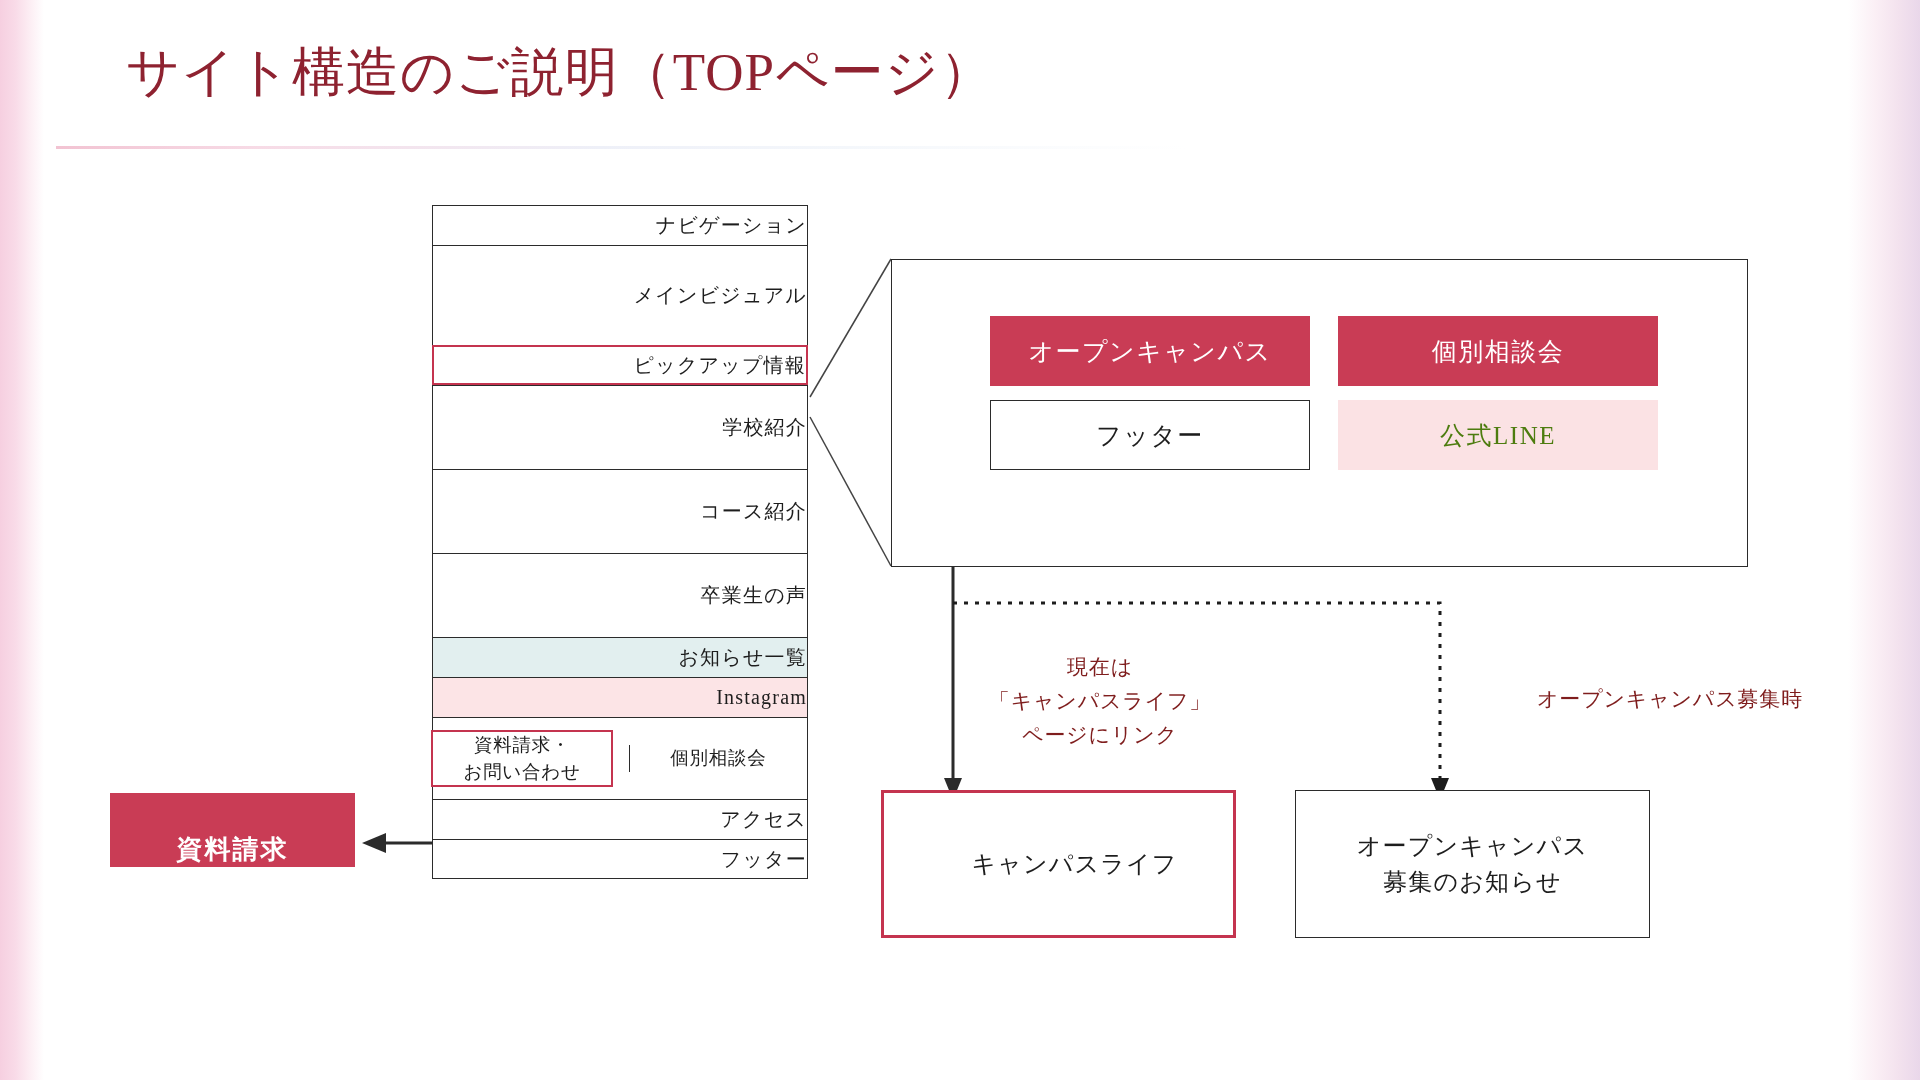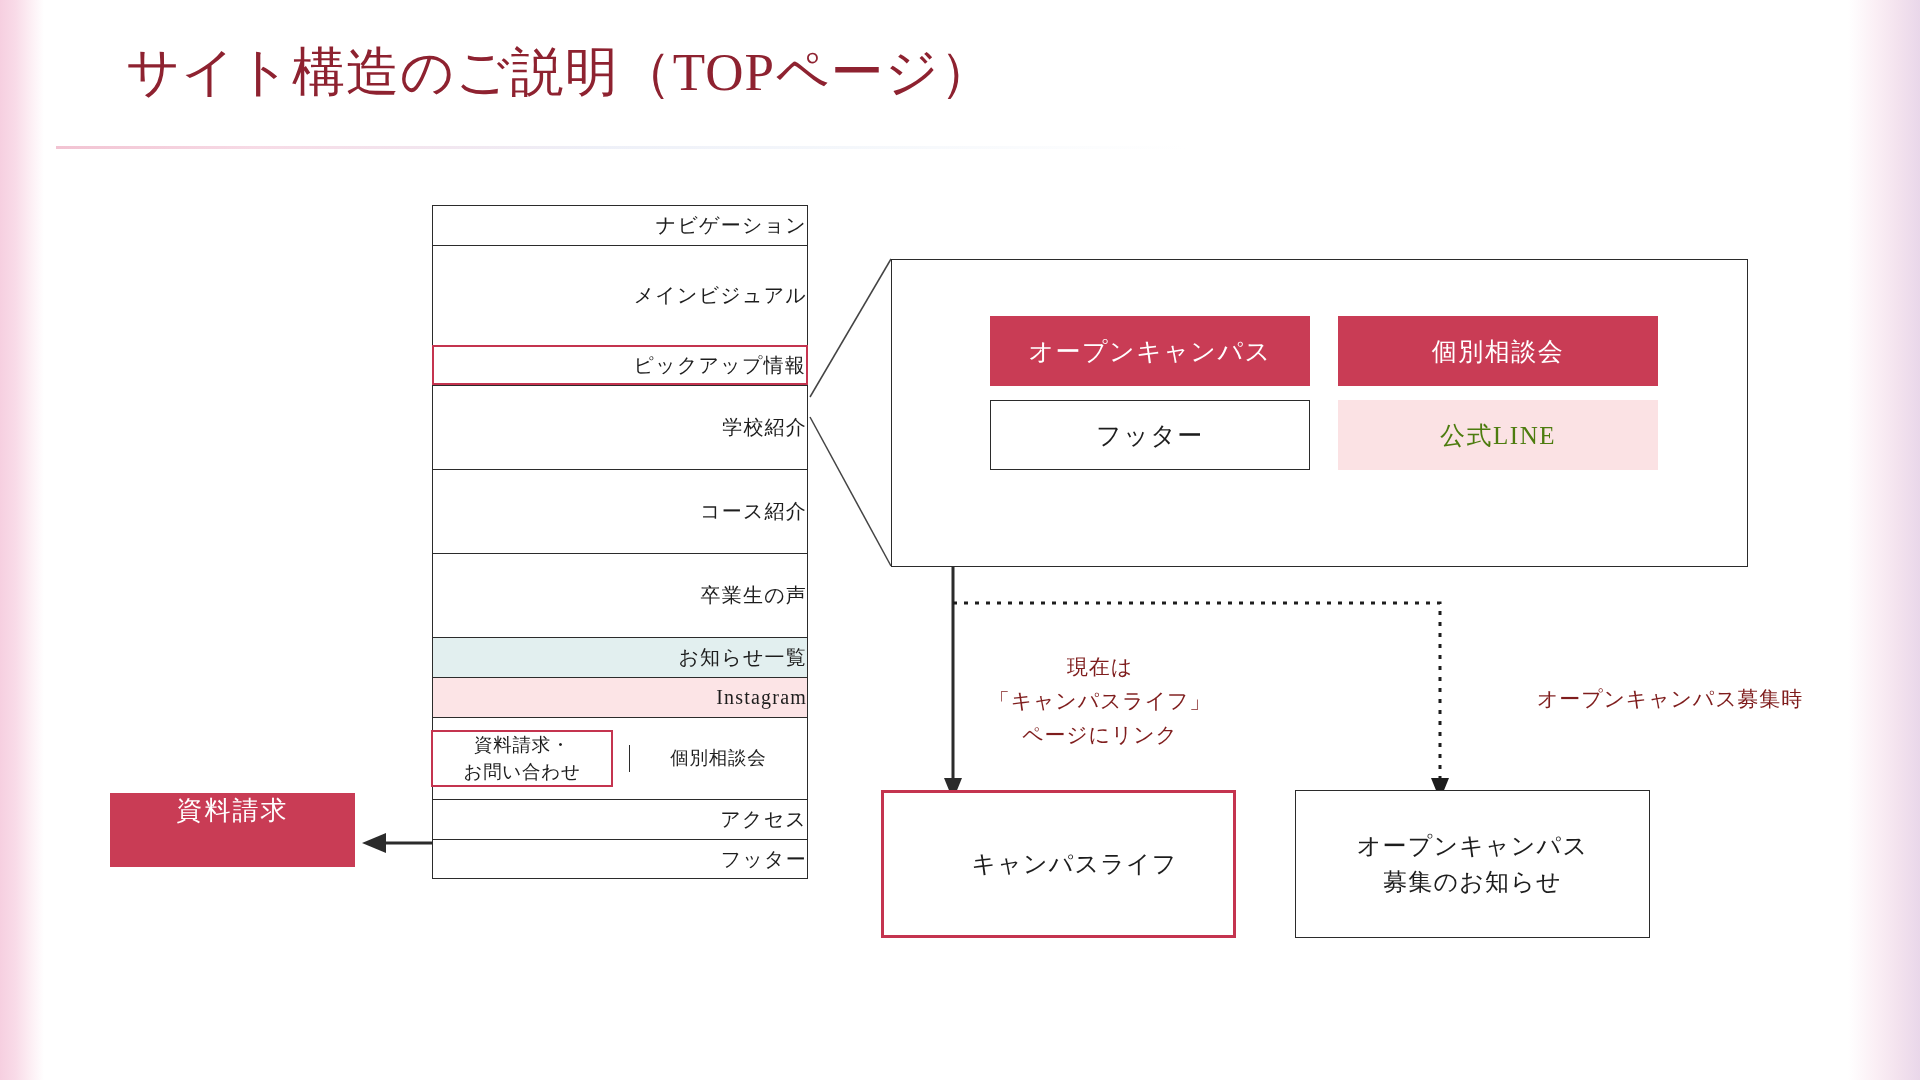--- a/index.html
+++ b/index.html
@@ -71,22 +71,22 @@
     border:2.6px solid #c4344f;
     margin:-1.6px 16px -1.6px -1.6px;
     background:#fff;z-index:5;
   }
   .split .cell.right{border-left:1.6px solid #2b2b2b;}
 
   
   .doc-btn{
     position:absolute;left:110px;top:793px;width:245px;height:74px;
     background:#c93c55;color:#ffffff;
-    display:flex;align-items:flex-start;justify-content:center;
-    font-size:26px;font-weight:400;letter-spacing:.08em;
+    display:flex;align-items:flex-end;justify-content:center;
+    font-size:26px;font-weight:700;letter-spacing:.08em;
   }
 
   
   .panel{
     position:absolute;left:891px;top:259px;width:857px;height:308px;
     border:1.6px solid #2b2b2b;box-sizing:border-box;background:#fff;
   }
   .panel-inner{
     position:absolute;left:98px;top:56px;
     display:grid;grid-template-columns:320px 320px;column-gap:28px;row-gap:14px;

